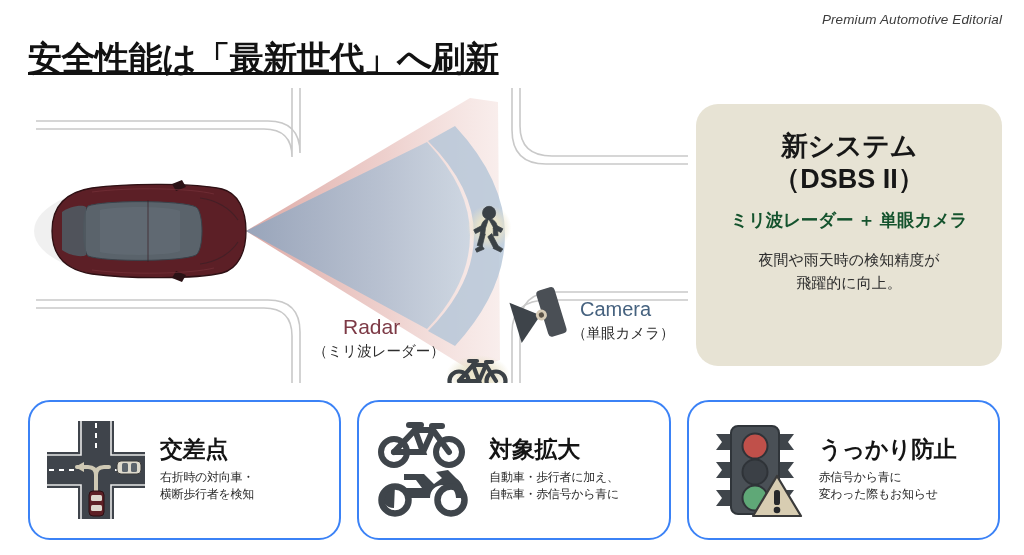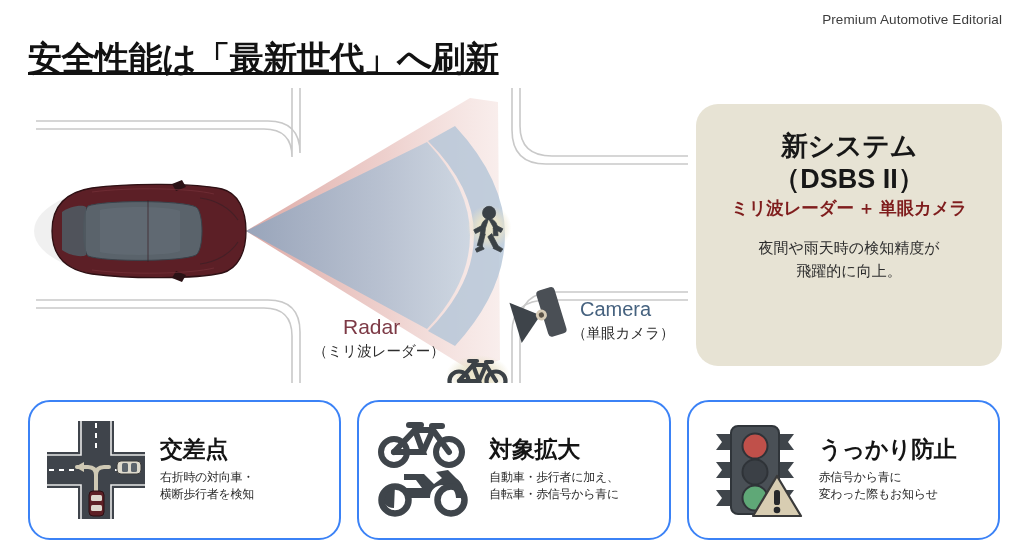--- a/index.html
+++ b/index.html
@@ -9,20 +9,21 @@
     font-family: "Liberation Sans", "DejaVu Sans", sans-serif;
     overflow: hidden;
   }
   .page { position: relative; width: 1024px; height: 555px; background: #fff; }
 
   
   .brand-kicker {
     position: absolute; right: 22px; top: 12px;
     font-size: 13.5px; color: #3c3c3c; letter-spacing: .1px;
     white-space: nowrap;
+    font-style: italic;
   }
   .page-title {
     position: absolute; left: 28px; top: 36px;
     font-size: 34px; font-weight: 700; color: #121212;
     letter-spacing: -0.5px; white-space: nowrap; text-decoration: underline;
   }
 
   
   .stage { position: absolute; left: 0; top: 88px; width: 688px; height: 295px; }
   .stage svg { display: block; }
@@ -35,23 +36,23 @@
     display: flex; flex-direction: column;
     align-items: center; justify-content: flex-start;
     padding: 26px 18px 18px;
   }
   .hero-title {
     font-size: 27px; font-weight: 700; color: #171717;
     line-height: 1.22; text-align: center; letter-spacing: -0.3px;
   }
   .hero-title .l2 { display: block; letter-spacing: 0px; }
   .hero-sub {
-    margin-top: 0;
-    font-size: 17.5px; font-weight: 700; color: #7f1d1d;
-    text-align: center; letter-spacing: -0.2px; white-space: nowrap; font-family: Liberation Serif, serif;
+    margin-top: 12px;
+    font-size: 17.5px; font-weight: 700; color: #14532d;
+    text-align: center; letter-spacing: -0.2px; white-space: nowrap;
   }
   .hero-body {
     margin-top: 16px;
     font-size: 15px; color: #2c2c2c; line-height: 1.55;
     text-align: center;
   }
   .hero-body span { display: block; }
 
   
   .cards {

